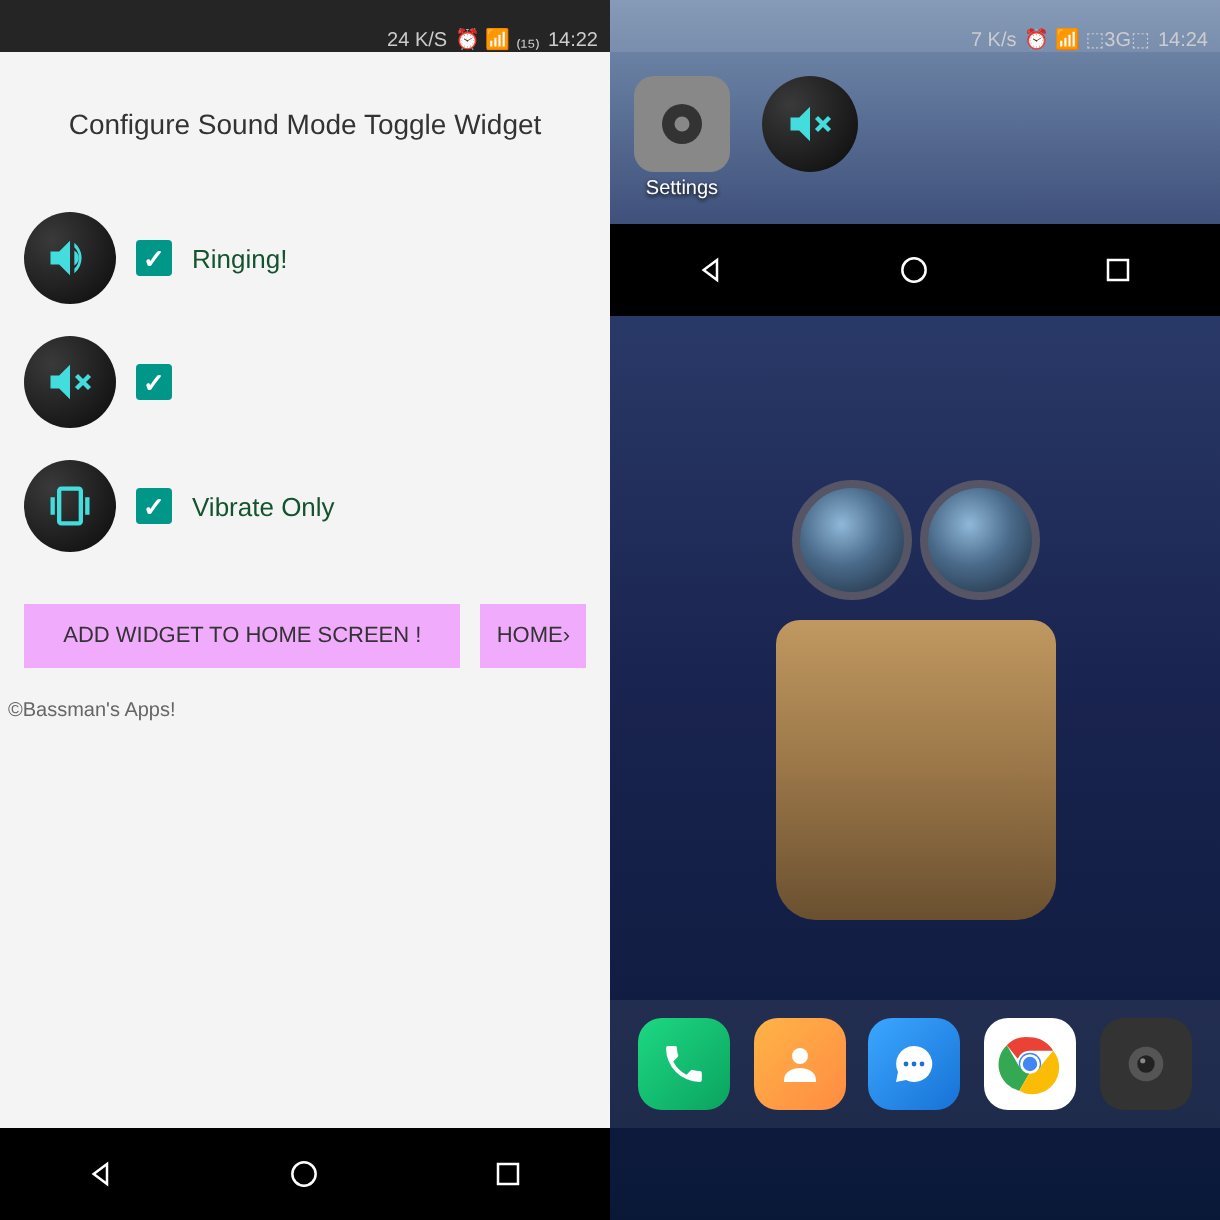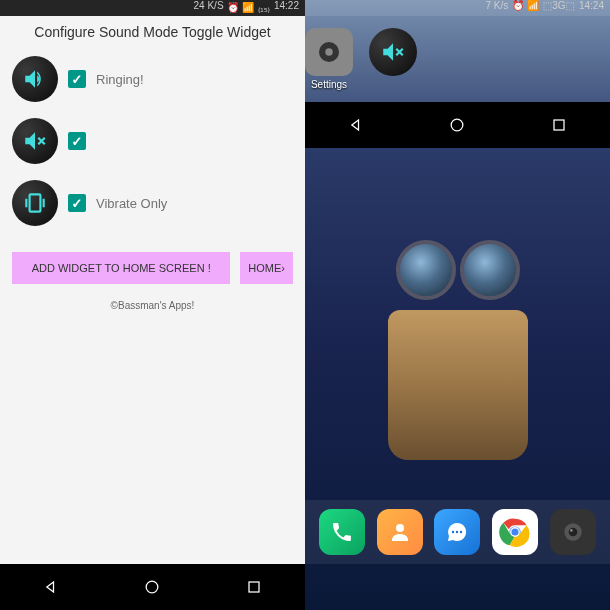--- a/index.html
+++ b/index.html
@@ -1,41 +1,41 @@
 <!DOCTYPE html>
 <html><head>
 <meta charset="utf-8">
 <style>
 *{margin:0;padding:0;box-sizing:border-box;font-family:Arial,sans-serif}
 body{width:610px;height:610px;display:flex;overflow:hidden}
 .panel{width:305px;height:610px;position:relative}
 
 .left{background:#f4f4f4;display:flex;flex-direction:column}
-.status-bar{height:16px;background:rgba(0,0,0,0.85);color:#ccc;font-size:10px;display:flex;align-items:flex-start;justify-content:flex-end;padding:0 6px;gap:4px}
-.title{text-align:center;font-size:14px;padding:8px 4px;color:#333}
+.status-bar{height:26px;background:rgba(0,0,0,0.85);color:#ccc;font-size:10px;display:flex;align-items:flex-end;justify-content:flex-end;padding:0 6px;gap:4px}
+.title{text-align:center;font-size:14px;padding:28px 4px;color:#333}
 .opt{display:flex;align-items:center;gap:10px;padding:8px 12px}
 .ico{width:46px;height:46px;border-radius:50%;background:radial-gradient(circle at 30% 30%,#3a3a3a,#0a0a0a);display:flex;align-items:center;justify-content:center;flex-shrink:0}
 .ico svg{width:26px;height:26px}
 .cb{width:18px;height:18px;background:#009688;border-radius:2px;display:flex;align-items:center;justify-content:center;flex-shrink:0}
 .cb::after{content:"✓";color:#fff;font-size:13px;font-weight:bold}
 .cb.off{background:transparent;border:2px solid #bbb}
 .cb.off::after{content:""}
-.lbl{font-size:13px;color:#737373}
+.lbl{font-size:13px;color:#14532d}
 .lbl.dis{color:#bbb;font-size:11px;line-height:1.2}
 .btns{display:flex;gap:10px;padding:12px;margin-top:6px}
 .btn{background:#f0abfc;border:none;padding:10px 8px;font-size:11px;color:#333}
 .btn.main{flex:1}
-.credit{text-align:center;font-size:10px;color:#666;padding:4px}
+.credit{font-size:10px;color:#666;padding:4px}
 .left .nav{margin-top:auto}
 .nav{height:46px;background:#000;display:flex;align-items:center;justify-content:space-around}
 .nav svg{width:20px;height:20px}
 
 .right{background:linear-gradient(180deg,#7890b0 0%,#2a3a68 25%,#1a2450 55%,#0a1838 100%);display:flex;flex-direction:column;position:relative}
 .right .status-bar{background:rgba(255,255,255,0.1)}
-.hs-icons{display:flex;gap:16px;padding:12px 0}
+.hs-icons{display:flex;gap:16px;padding:12px 12px}
 .hs-ico{width:48px;text-align:center}
 .hs-box{width:48px;height:48px;border-radius:10px;display:flex;align-items:center;justify-content:center}
 .hs-box.gear{background:#888}
 .hs-box.mute{background:radial-gradient(circle at 30% 30%,#3a3a3a,#0a0a0a);border-radius:50%}
 .hs-lbl{font-size:10px;color:#fff;text-shadow:0 1px 2px #000;margin-top:3px}
 .robot{position:absolute;bottom:90px;left:50%;transform:translateX(-50%);width:220px;height:280px}
 .binoc{position:absolute;top:0;left:50%;transform:translateX(-50%);display:flex;gap:4px}
 .lens{width:60px;height:60px;border-radius:50%;background:radial-gradient(circle at 40% 35%,#8fb8d8 0%,#4a6a8a 45%,#1a2a3a 100%);border:4px solid #556}
 .body{position:absolute;top:70px;left:50%;transform:translateX(-50%);width:140px;height:150px;background:linear-gradient(180deg,#c09860,#9a7648 50%,#6a5030);border-radius:12px 12px 20px 20px}
 .dock{position:absolute;bottom:46px;left:0;right:0;height:64px;display:flex;align-items:center;justify-content:space-around;padding:0 8px;background:rgba(255,255,255,0.08)}

